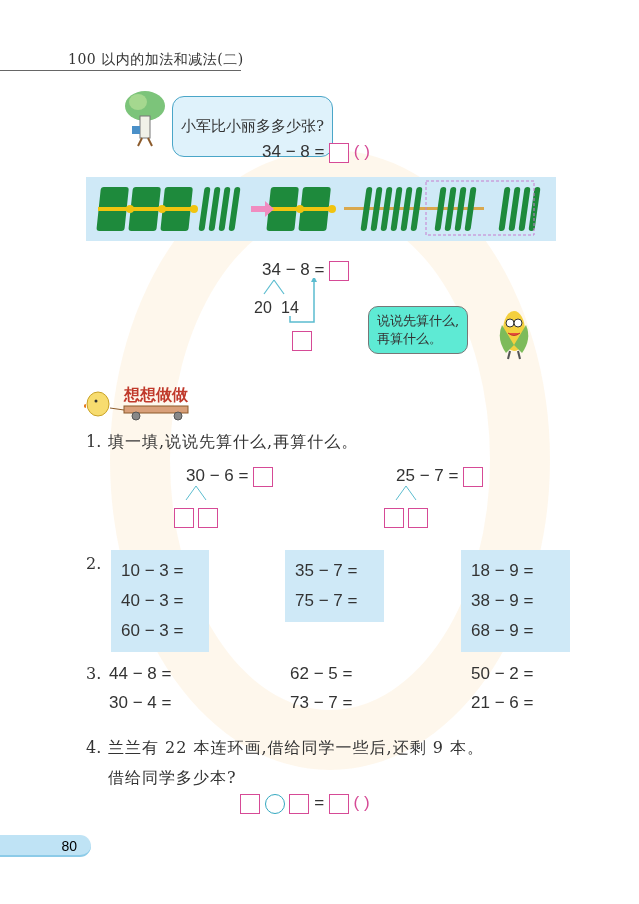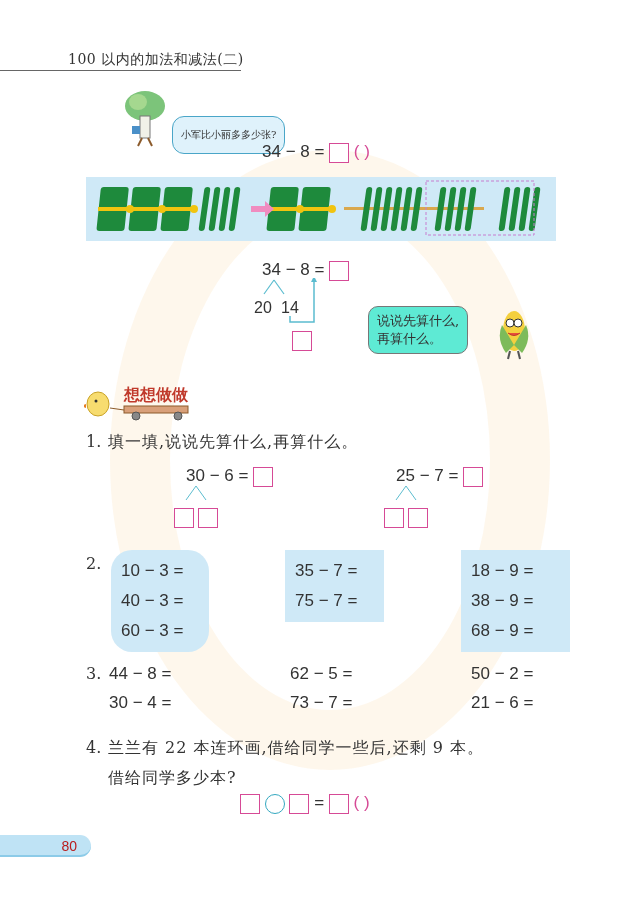--- a/index.html
+++ b/index.html
@@ -4,34 +4,34 @@
 <style>
   * { box-sizing: border-box; margin: 0; padding: 0; }
   body { width: 639px; height: 904px; background: #ffffff; position: relative; overflow: hidden;
          font-family: "Liberation Sans", "DejaVu Sans", sans-serif; color: #333; }
   .serif { font-family: "DejaVu Serif", "Liberation Serif", serif; }
   .abs { position: absolute; }
   .watermark { position: absolute; left: 110px; top: 150px; width: 440px; height: 620px; border-radius: 50%;
                border: 60px solid rgba(253, 232, 200, 0.35); }
   .header-title { left: 68px; top: 51px; font-size: 14px; color: #333; letter-spacing: 0.5px; }
   .header-rule { left: 0; top: 70px; width: 241px; height: 1px; background: #666; }
-  .bubble { border: 1.5px solid #4aa6c8; border-radius: 12px; background: #dff2fb; font-size: 10px; padding: 11px 8px; color: #333; margin-top: 20px; }
+  .bubble { border: 1.5px solid #4aa6c8; border-radius: 12px; background: #dff2fb; font-size: 15px; padding: 20px 8px; color: #333; }
   .bubble2 { border: 1.5px solid #777; border-radius: 10px; background: #5eead4; font-size: 13px; padding: 5px 8px; line-height: 18px; color: #333; }
   .eq { font-size: 17px; color: #333; white-space: nowrap; }
   .box { display: inline-block; width: 20px; height: 20px; border: 1.5px solid #d64a96; vertical-align: middle; background: #fff; }
   .paren { color: #d64a96; font-size: 17px; }
   .circle { display: inline-block; width: 20px; height: 20px; border: 1.5px solid #33a8c0; border-radius: 50%; vertical-align: middle; }
   .stickband { left: 86px; top: 177px; width: 470px; height: 64px; background: #cfe9f7; }
   .num-label { font-size: 16px; }
   .q-num { font-size: 16px; }
   .q-text { font-size: 16px; letter-spacing: 1px; }
   .exbox { background: #cfe9f7; padding: 6px 10px; }
   .exbox div { font-size: 17px; line-height: 30px; white-space: nowrap; }
   .footer-tab { left: 0; top: 835px; width: 91px; height: 22px; background: #bfe3f5; border-radius: 0 11px 11px 0;
-                border-bottom: 2px solid #8ccbe8; font-size: 14px; text-align: right; padding-right: 14px; line-height: 22px; color: #b91c1c; }
+                border-bottom: 2px solid #8ccbe8; font-size: 14px; text-align: right; padding-right: 14px; line-height: 22px; color: #000000; }
 </style>
 </head>
 <body>
 
 <div class="watermark"></div>
 
 <div class="abs header-title serif">100 以内的加法和减法(二)</div>
 <div class="abs header-rule"></div>
 
 <div class="abs" style="left:120px;top:88px;width:50px;height:60px;">
@@ -177,21 +177,21 @@
 <div class="abs" style="left:382px;top:486px;width:50px;height:40px;">
   <svg width="50" height="16">
       <line x1="24" y1="0" x2="14" y2="14" stroke="#5bbccf"></line>
       <line x1="24" y1="0" x2="34" y2="14" stroke="#5bbccf"></line>
     </svg>
   <span class="box" style="position:absolute;left:2px;top:22px;"></span>
   <span class="box" style="position:absolute;left:26px;top:22px;"></span>
 </div>
 
 <div class="abs q-num serif" style="left:86px;top:554px;">2.</div>
-<div class="abs exbox" style="left:111px;top:550px;width:98px;border-radius:21px;">
+<div class="abs exbox" style="left:111px;top:550px;width:98px;">
   <div>10 − 3 =</div>
   <div>40 − 3 =</div>
   <div>60 − 3 =</div>
 </div>
 <div class="abs exbox" style="left:285px;top:550px;width:99px;">
   <div>35 − 7 =</div>
   <div>75 − 7 =</div>
 </div>
 <div class="abs exbox" style="left:461px;top:550px;width:109px;">
   <div>18 − 9 =</div>

